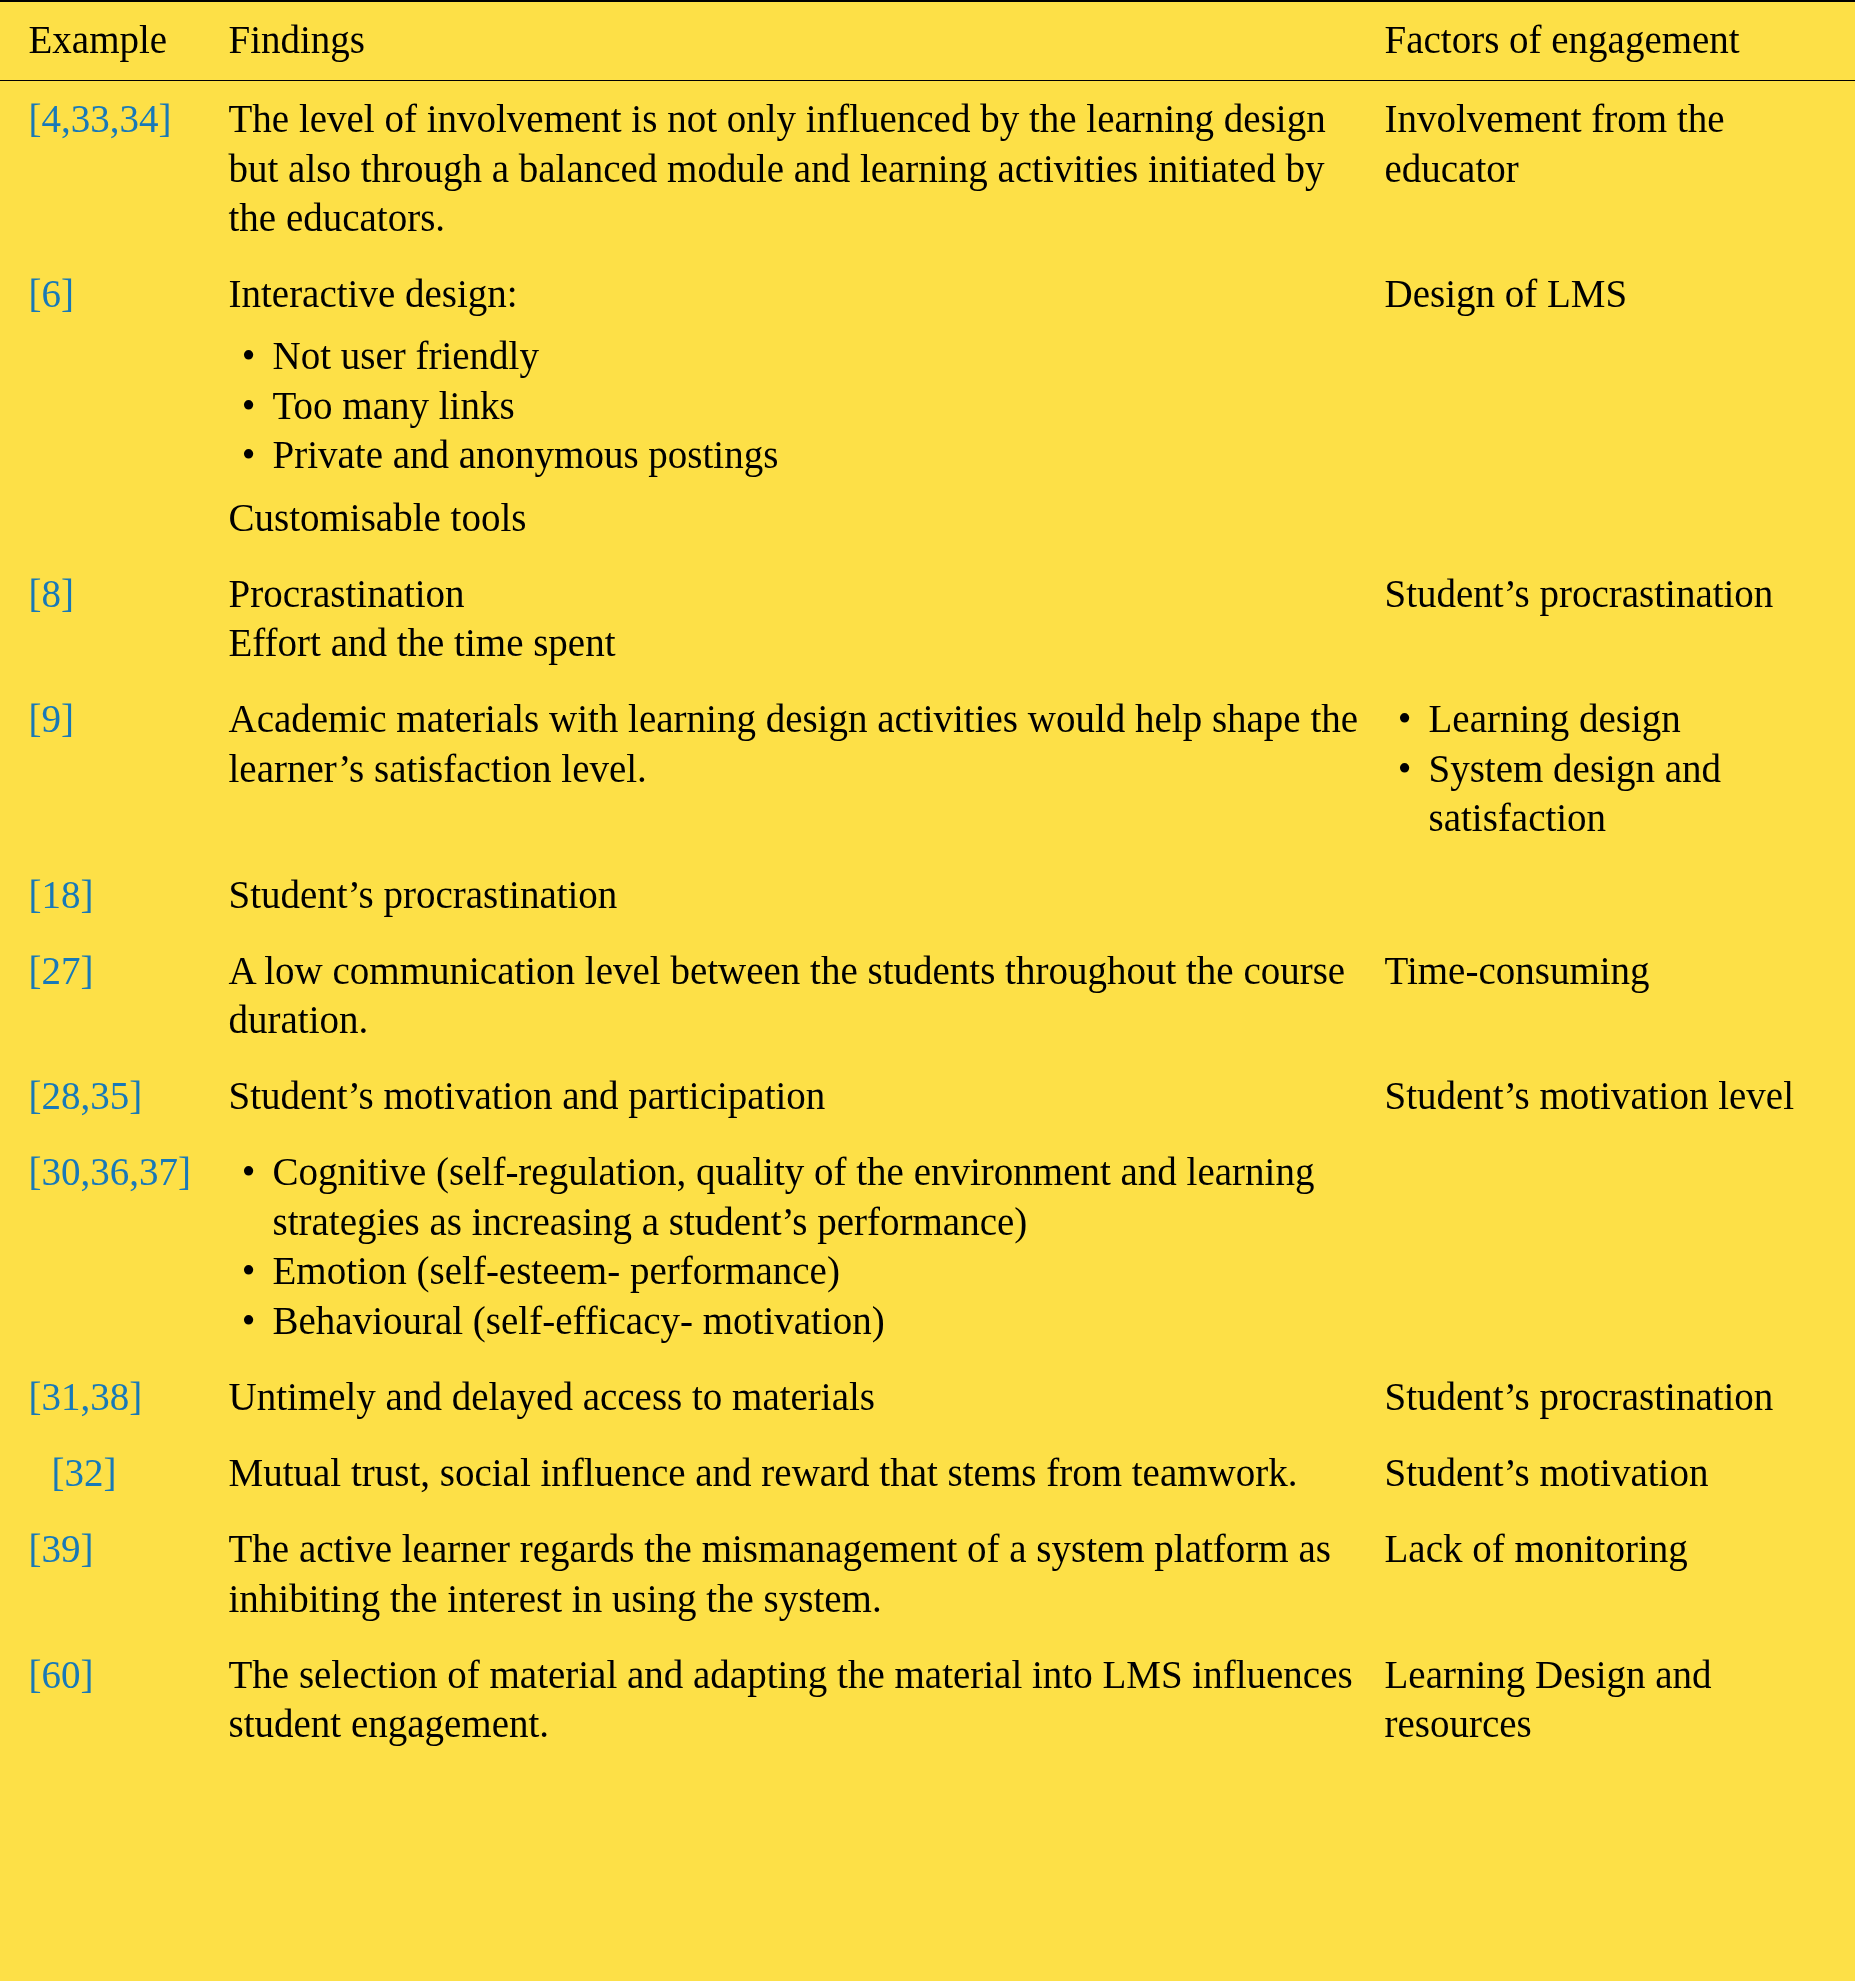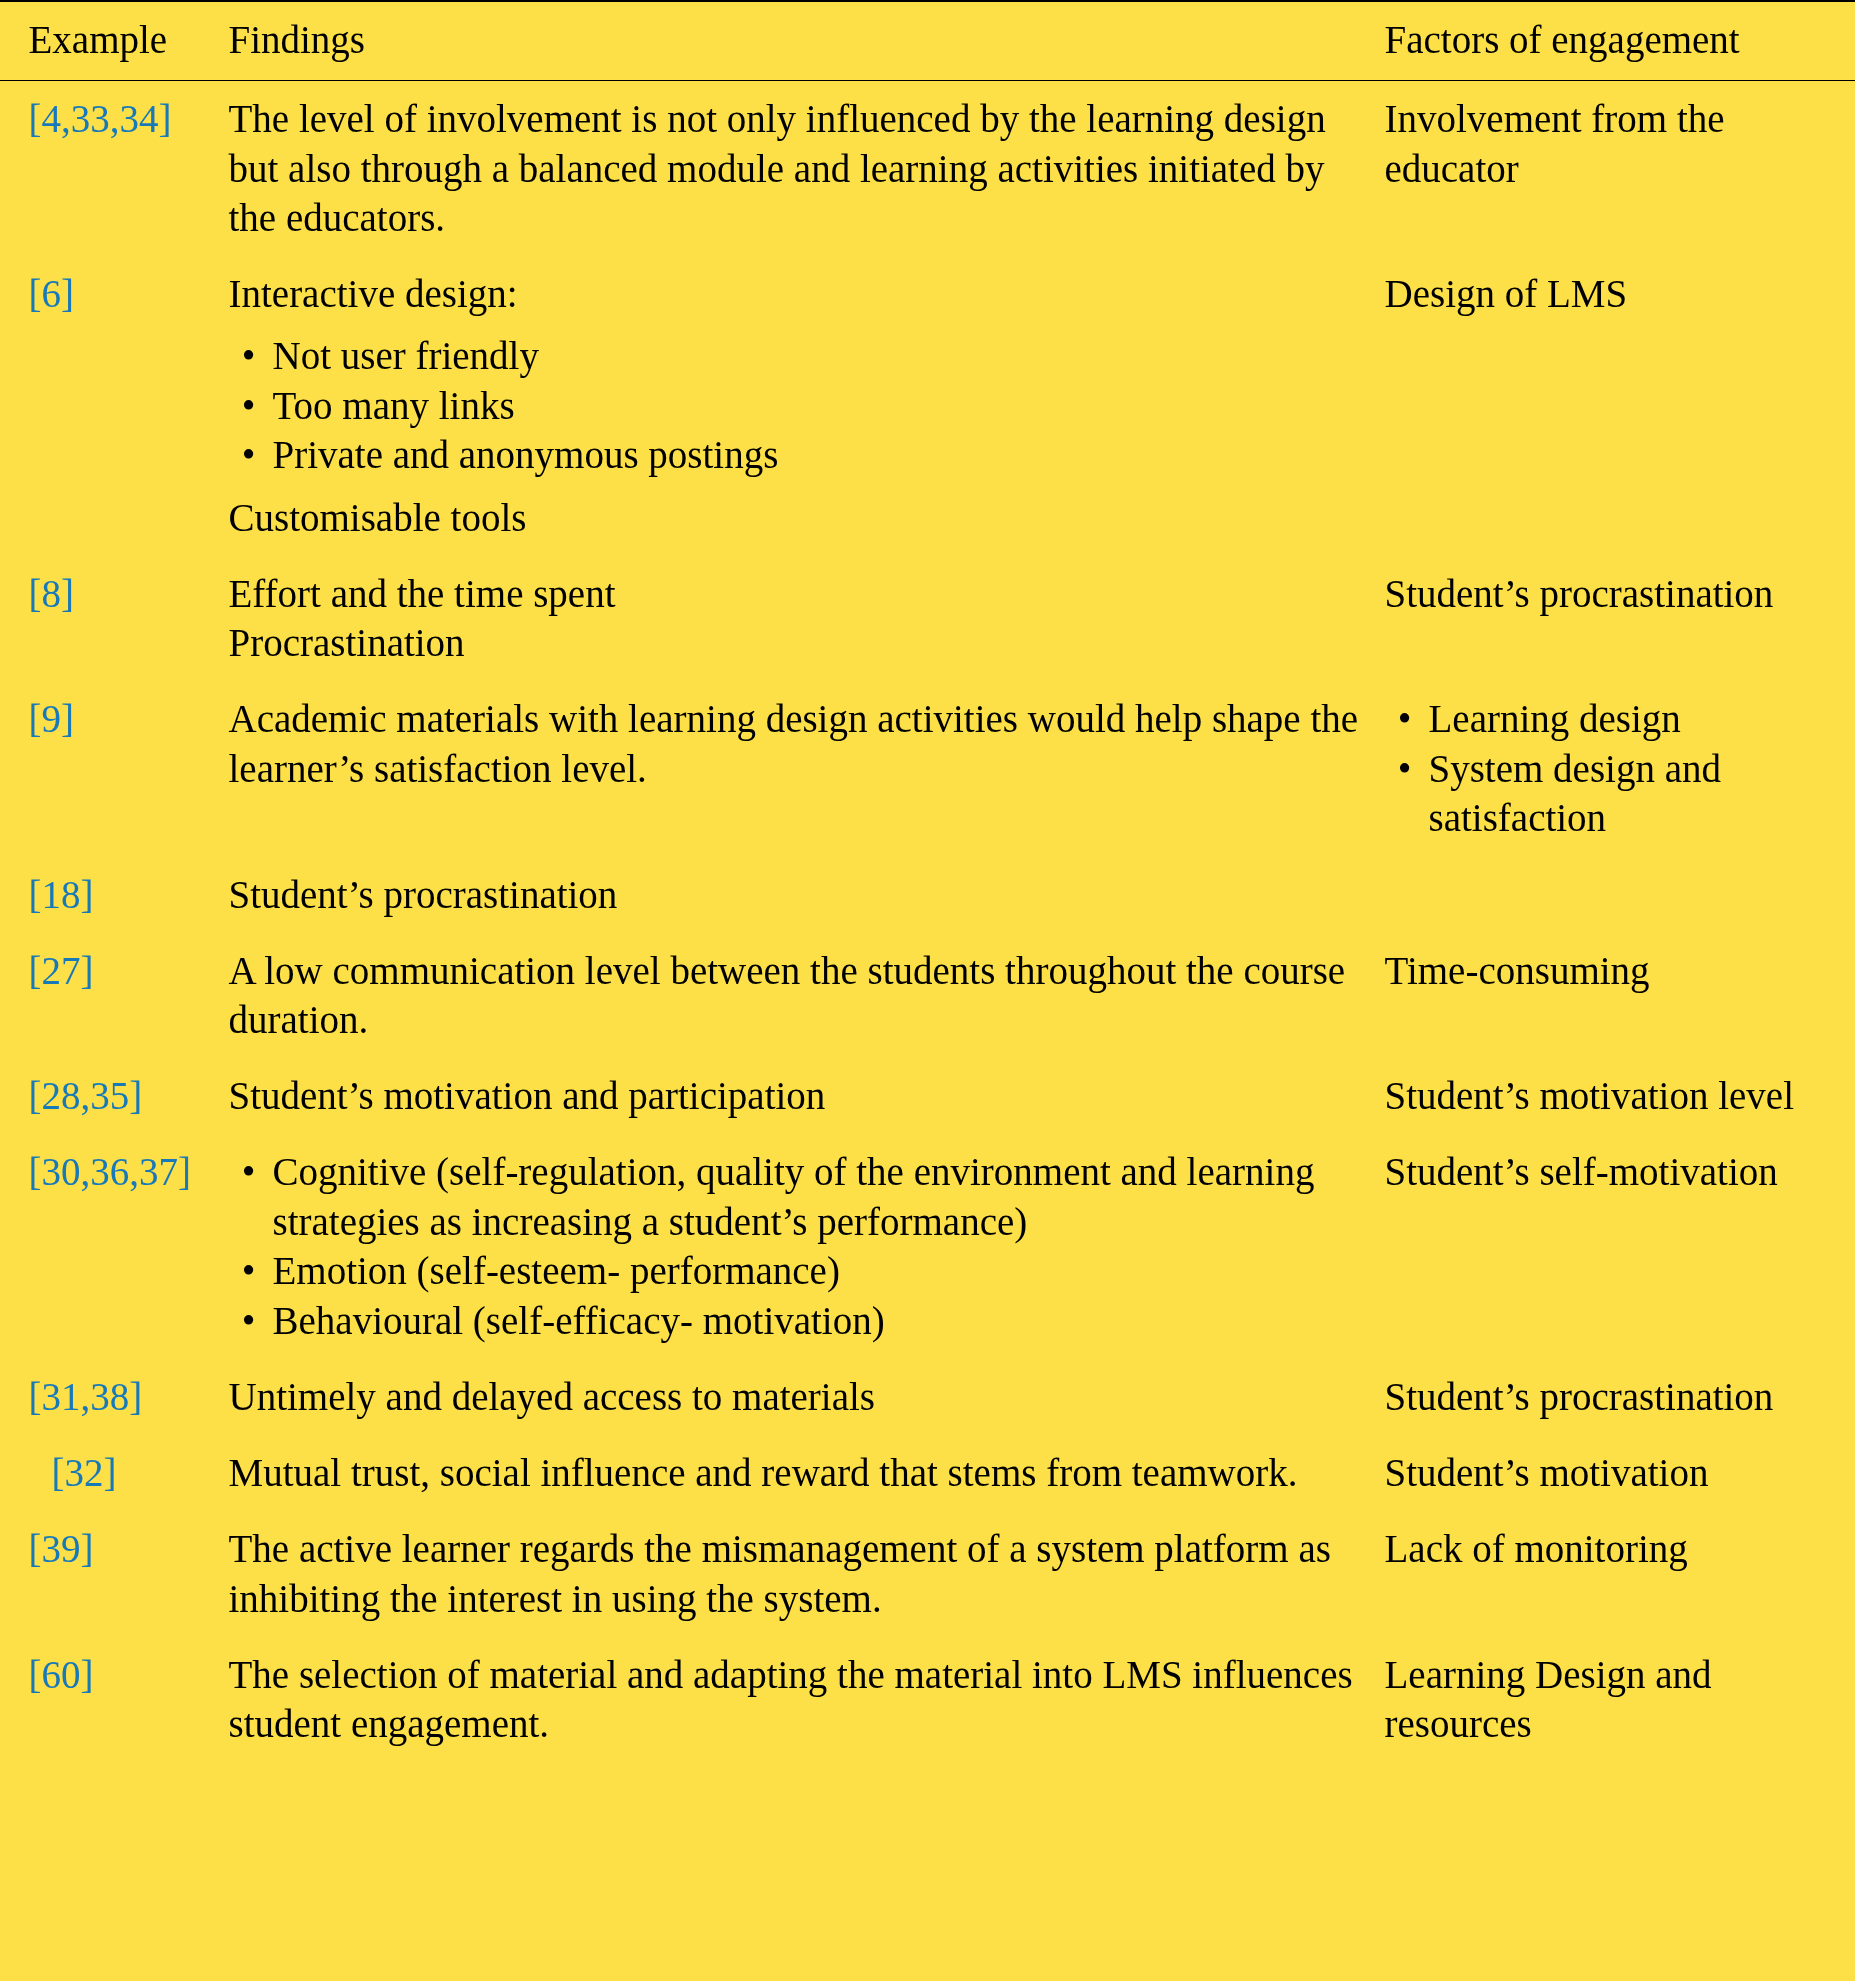--- a/index.html
+++ b/index.html
@@ -94,22 +94,22 @@
           </div>
           <div class="block block-text">Customisable tools</div>
         </div>
         <div class="cell col-factors">
           <div class="block block-text">Design of LMS</div>
         </div>
       </div>
       <div class="trow">
         <div class="cell col-example"><a class="citation" style="color: rgb(24, 121, 184);">[8]</a></div>
         <div class="cell col-findings">
+          <div class="block block-text">Procrastination</div>
           <div class="block block-text">Effort and the time spent</div>
-          <div class="block block-text">Procrastination</div>
         </div>
         <div class="cell col-factors">
           <div class="block block-text">Student’s procrastination</div>
         </div>
       </div>
       <div class="trow">
         <div class="cell col-example"><a class="citation" style="color: rgb(24, 121, 184);">[9]</a></div>
         <div class="cell col-findings">
           <div class="block block-text">Academic materials with learning design activities would help shape the learner’s satisfaction level.</div>
         </div>
@@ -160,23 +160,20 @@
             </div>
             <div class="bullet-item">
               <span class="bullet">•</span>
               <span class="bullet-text">Emotion (self-esteem- performance)</span>
             </div>
             <div class="bullet-item">
               <span class="bullet">•</span>
               <span class="bullet-text">Behavioural (self-efficacy- motivation)</span>
             </div>
           </div>
-        </div>
-        <div class="cell col-factors">
-          <div class="block block-text">Student’s self-motivation</div>
         </div>
       </div>
       <div class="trow">
         <div class="cell col-example"><a class="citation" style="color: rgb(24, 121, 184);">[31,38]</a></div>
         <div class="cell col-findings">
           <div class="block block-text">Untimely and delayed access to materials</div>
         </div>
         <div class="cell col-factors">
           <div class="block block-text">Student’s procrastination</div>
         </div>

